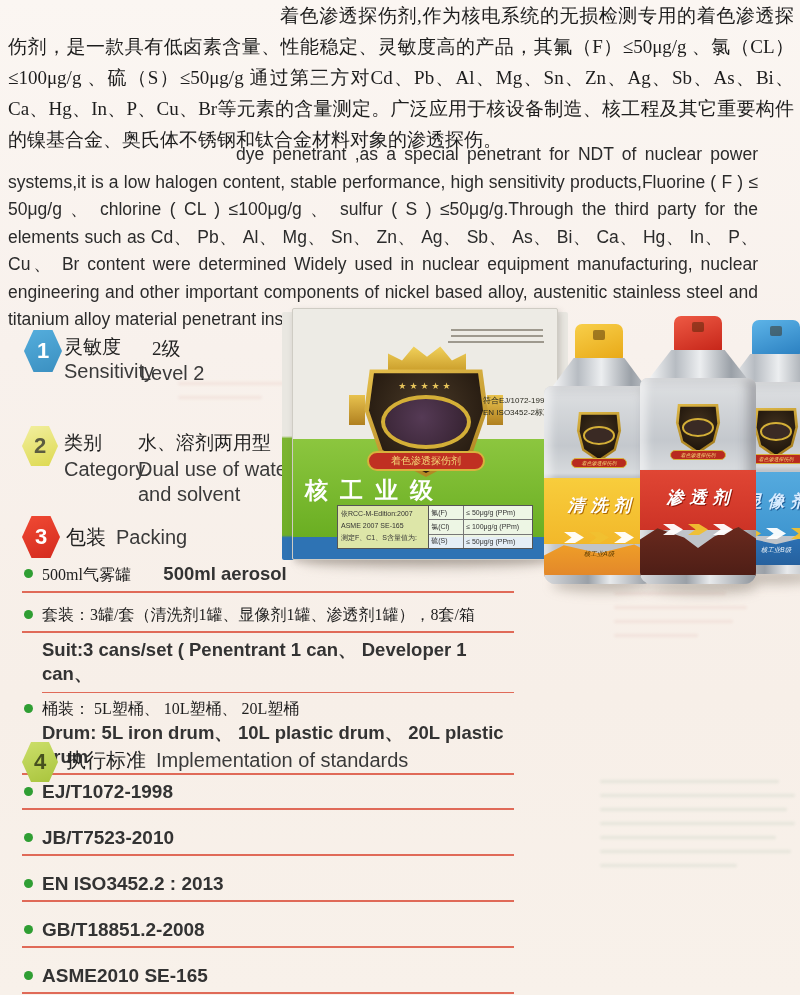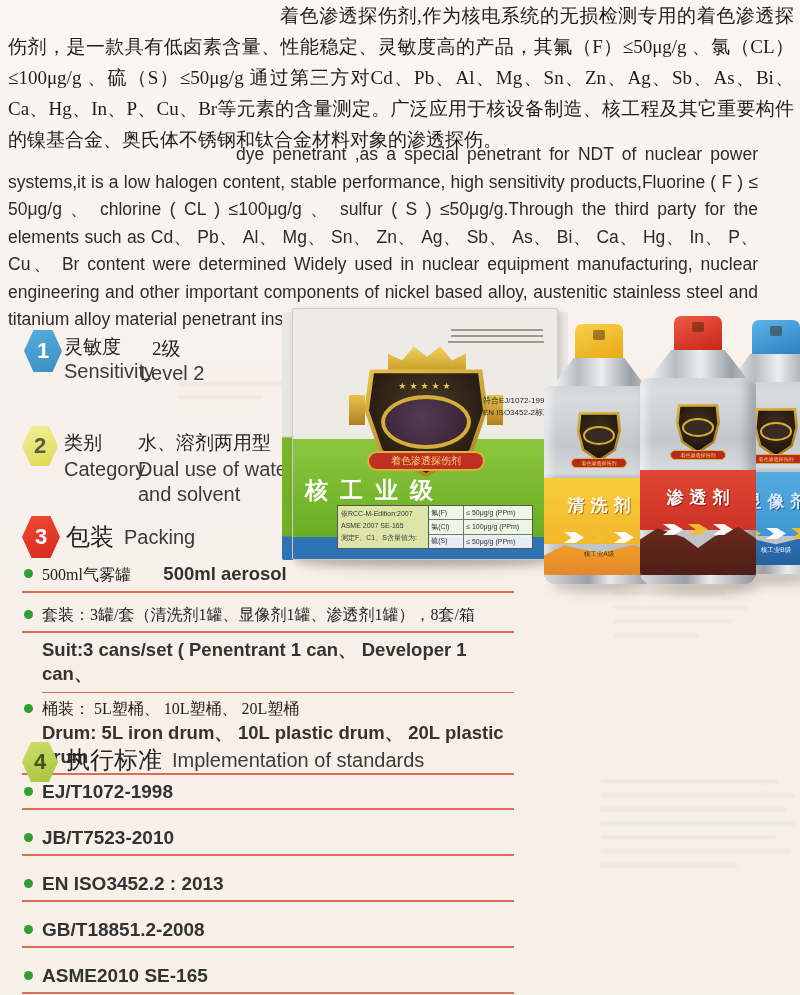--- a/index.html
+++ b/index.html
@@ -26,21 +26,21 @@
   .hex2{left:22px;top:426px;width:36px;height:40px;background:linear-gradient(160deg,#f2efa0,#ddd94f);color:#5c5c40;}
   .hex3{left:22px;top:516px;width:38px;height:42px;background:linear-gradient(160deg,#f04a34,#d42a1e);color:#fff;}
   .hex4{left:22px;top:742px;width:36px;height:40px;background:linear-gradient(160deg,#ccdf6b,#a9c43c);color:#46501f;}
 
   .abs{position:absolute;}
   .lblzh{font-family:"Liberation Serif","DejaVu Serif",serif;font-size:19px;color:#222;}
   .lblen{font-size:20px;color:#3a3a3a;}
 
   .flowsec{position:absolute;left:22px;width:505px;}
   .sec-head{display:flex;align-items:center;gap:10px;height:42px;padding-left:44px;}
-  .sec-title-zh{font-family:Liberation Sans, sans-serif;font-size:24px;color:#222;text-align:center;}
+  .sec-title-zh{font-family:Liberation Sans, sans-serif;font-size:20px;color:#222;text-align:center;}
   .sec-title-en{font-size:20px;color:#3a3a3a;}
   .pline{position:relative;padding-left:20px;width:492px;}
   .pline .dot{position:absolute;left:2px;top:7px;width:9px;height:9px;border-radius:50%;
     background:var(--bullet);}
   .pzh{font-family:Liberation Serif, serif;font-size:16px;color:#1e1e1e;line-height:24px;}
   .pen{font-size:18.5px;font-weight:600;color:#333;line-height:24px;}
   .u{border-bottom:2px solid var(--ul);padding-bottom:4px;margin-bottom:5px;}
   .rule{border-top:1.5px solid var(--ul);margin:6px 0 4px 20px;width:472px;}
   .std-row{margin-bottom:16px;}
   .std-row .pen{font-size:19px;}
@@ -80,21 +80,21 @@
   .btable{position:absolute;left:44px;top:196px;width:196px;height:44px;display:flex;
     border:1px solid #555;background:rgba(255,255,255,.88);font-size:7px;color:#333;}
   .btable .tl{width:47%;background:#dde6a8;border-right:1px solid #555;padding:2px 3px;line-height:12px;}
   .btable .tr{width:53%;display:flex;flex-direction:column;}
   .btable .trow{flex:1;display:flex;border-bottom:1px solid #777;}
   .btable .trow:last-child{border-bottom:none;}
   .btable .tc1{width:34%;border-right:1px solid #777;display:flex;align-items:center;padding-left:2px;}
   .btable .tc2{width:66%;display:flex;align-items:center;padding-left:2px;}
 
   
-  .can{position:absolute;}
+  .can{position:absolute;font-style:italic;}
   .cap{position:absolute;left:50%;transform:translateX(-50%);top:2px;width:48px;height:36px;
     border-radius:7px 7px 3px 3px;}
   .nozzle{position:absolute;left:50%;transform:translateX(-50%);top:8px;width:12px;height:10px;
     border-radius:2px;background:rgba(60,30,0,.45);}
   .shoulder{position:absolute;left:50%;transform:translateX(-50%);top:36px;width:96%;height:30px;
     clip-path:polygon(26% 0,74% 0,95% 100%,5% 100%);
     background:linear-gradient(90deg,#f0f1f2 8%,#b7bcc2 30%,#eceef0 52%,#9aa0a7 80%,#c9ccd0 100%);}
   .cbody{position:absolute;left:0;top:64px;width:100%;border-radius:8px 8px 12px 12px;overflow:hidden;
     background:linear-gradient(180deg,#dfe1e3 0%,#c4c8cd 30%,#d7dadd 44%,#c0c4c9 46%);
     box-shadow:inset 6px 0 10px rgba(255,255,255,.6), inset -8px 0 12px rgba(60,60,70,.35);}

